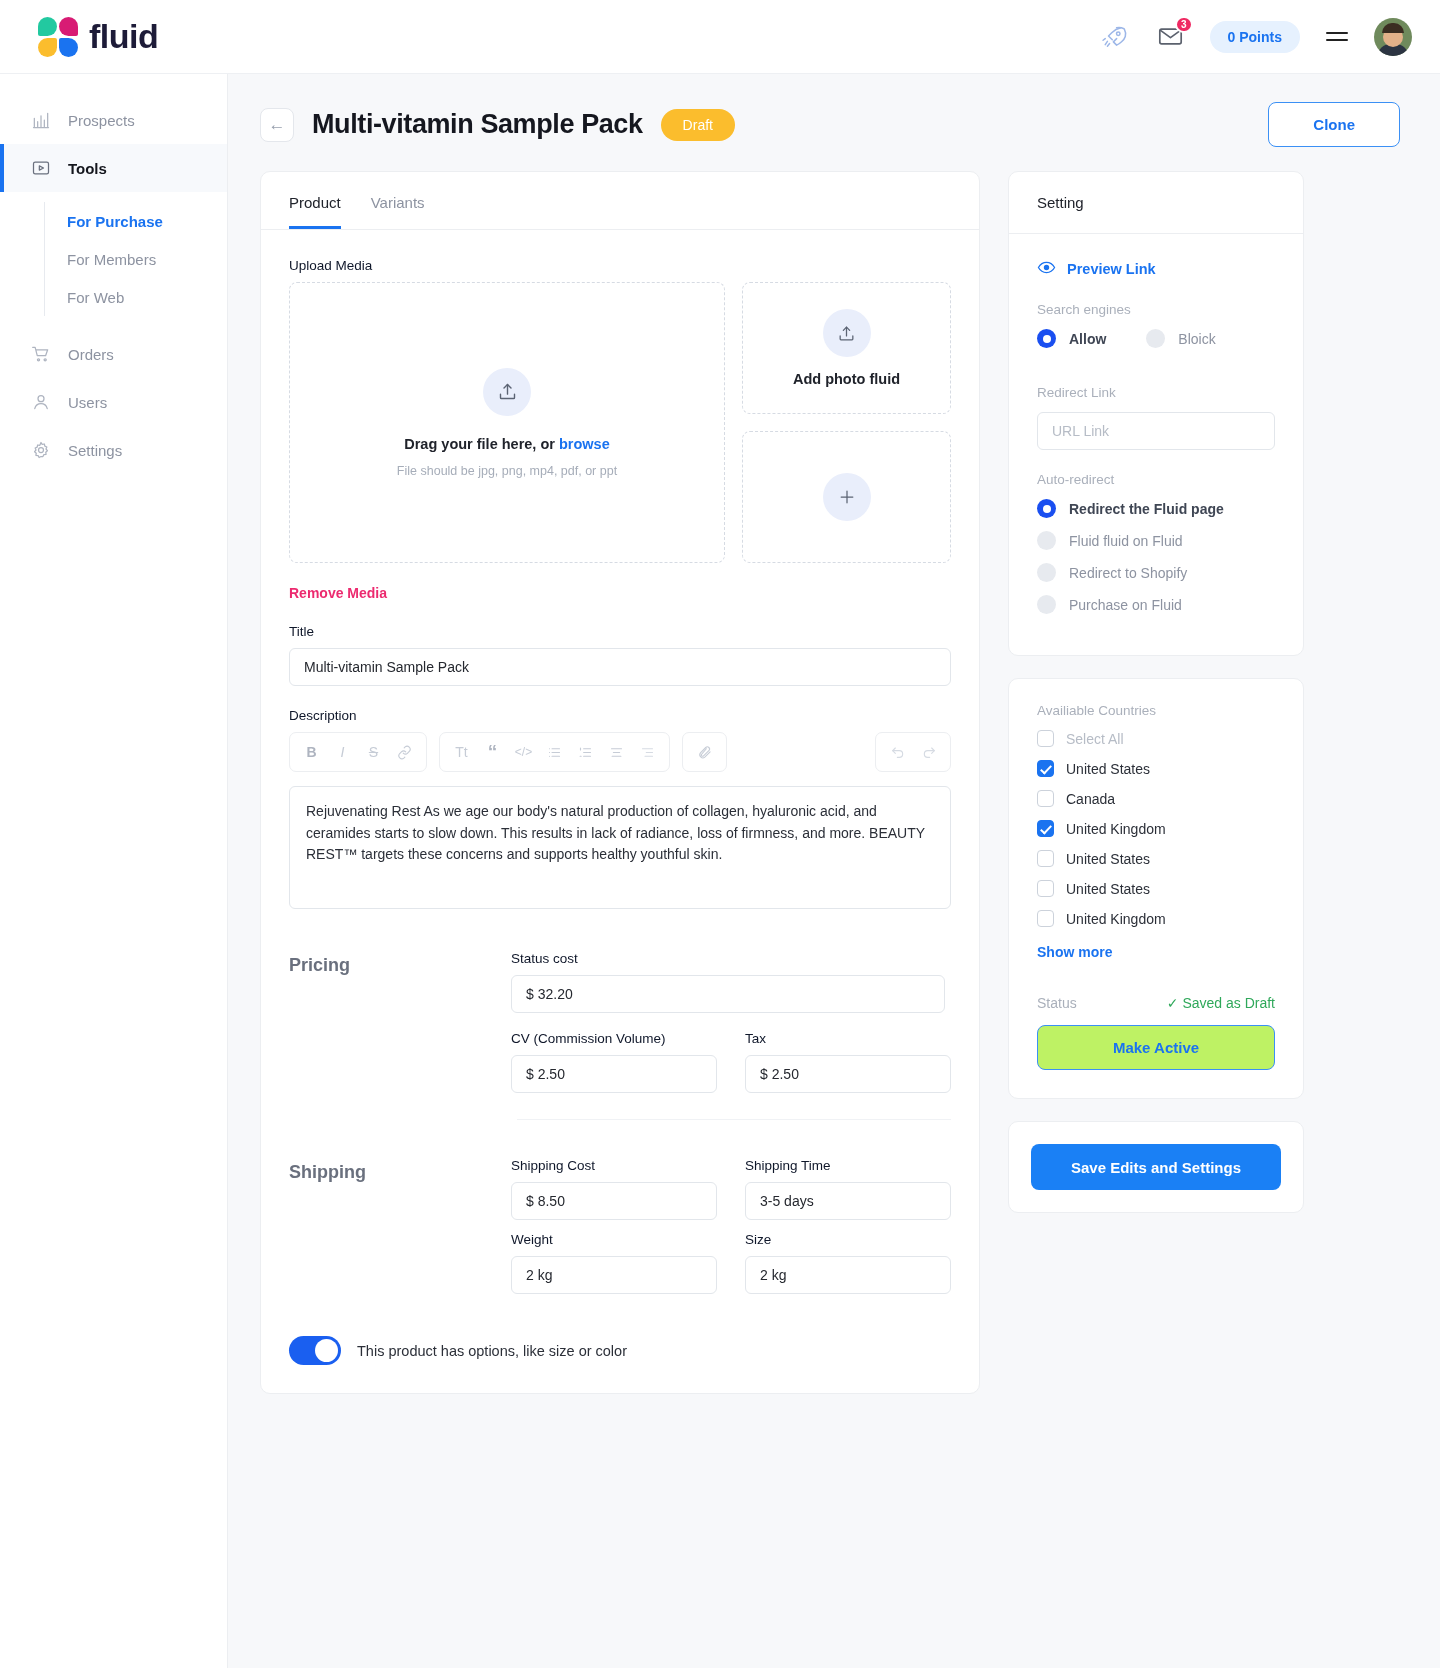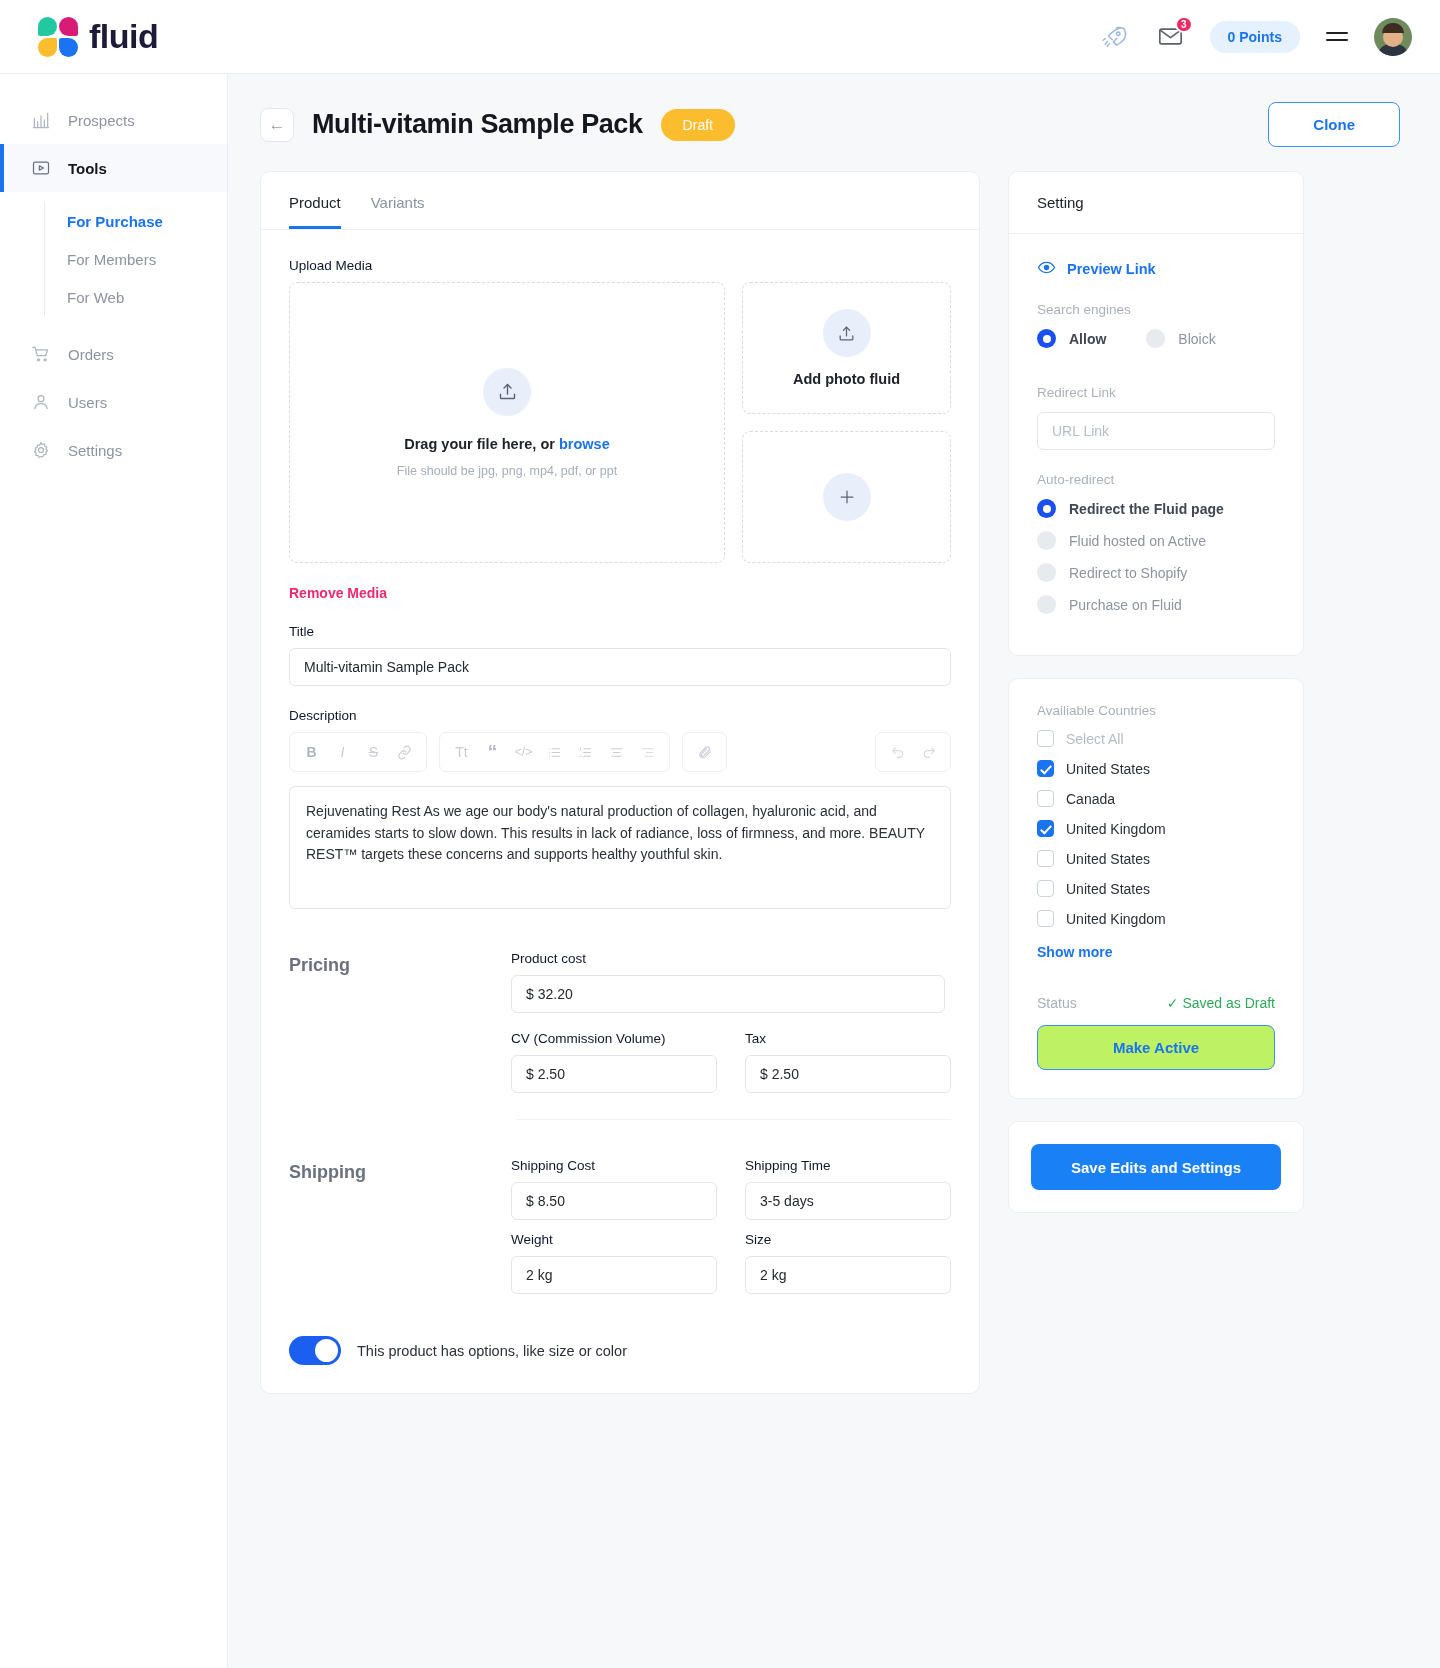--- a/index.html
+++ b/index.html
@@ -455,21 +455,21 @@
               </div>
             </div>
             <textarea class="desc-box" style="">Rejuvenating Rest As we age our body's natural production of collagen, hyaluronic acid, and ceramides starts to slow down. This results in lack of radiance, loss of firmness, and more. BEAUTY REST™ targets these concerns and supports healthy youthful skin.</textarea>
           </div>
 
           
           <div class="sec-row">
             <div class="sec-title">Pricing</div>
             <div class="sec-fields">
               <div class="fld" style="width:434px">
-                <span class="field-label">Product cost</span>
+                <span class="field-label">Status cost</span>
                 <input class="inp" value="$ 32.20" style="">
               </div>
               <div class="row-2" style="margin-top:12px">
                 <div class="half">
                   <span class="field-label">CV (Commission Volume)</span>
                   <input class="inp" value="$ 2.50" style="">
                 </div>
                 <div class="half">
                   <span class="field-label">Tax</span>
                   <input class="inp" value="$ 2.50" style="">
@@ -548,21 +548,21 @@
             <input class="inp" placeholder="URL Link" style="">
 
             <span class="small-label" style="margin-top:22px">Auto-redirect</span>
             <div>
               <div class="radio-row">
                 <span class="radio on"></span>
                 <span class="radio-label sel">Redirect the Fluid page</span>
               </div>
               <div class="radio-row">
                 <span class="radio"></span>
-                <span class="radio-label">Fluid hosted on Active</span>
+                <span class="radio-label">Fluid fluid on Fluid</span>
               </div>
               <div class="radio-row">
                 <span class="radio"></span>
                 <span class="radio-label">Redirect to Shopify</span>
               </div>
               <div class="radio-row">
                 <span class="radio"></span>
                 <span class="radio-label">Purchase on Fluid</span>
               </div>
             </div>

